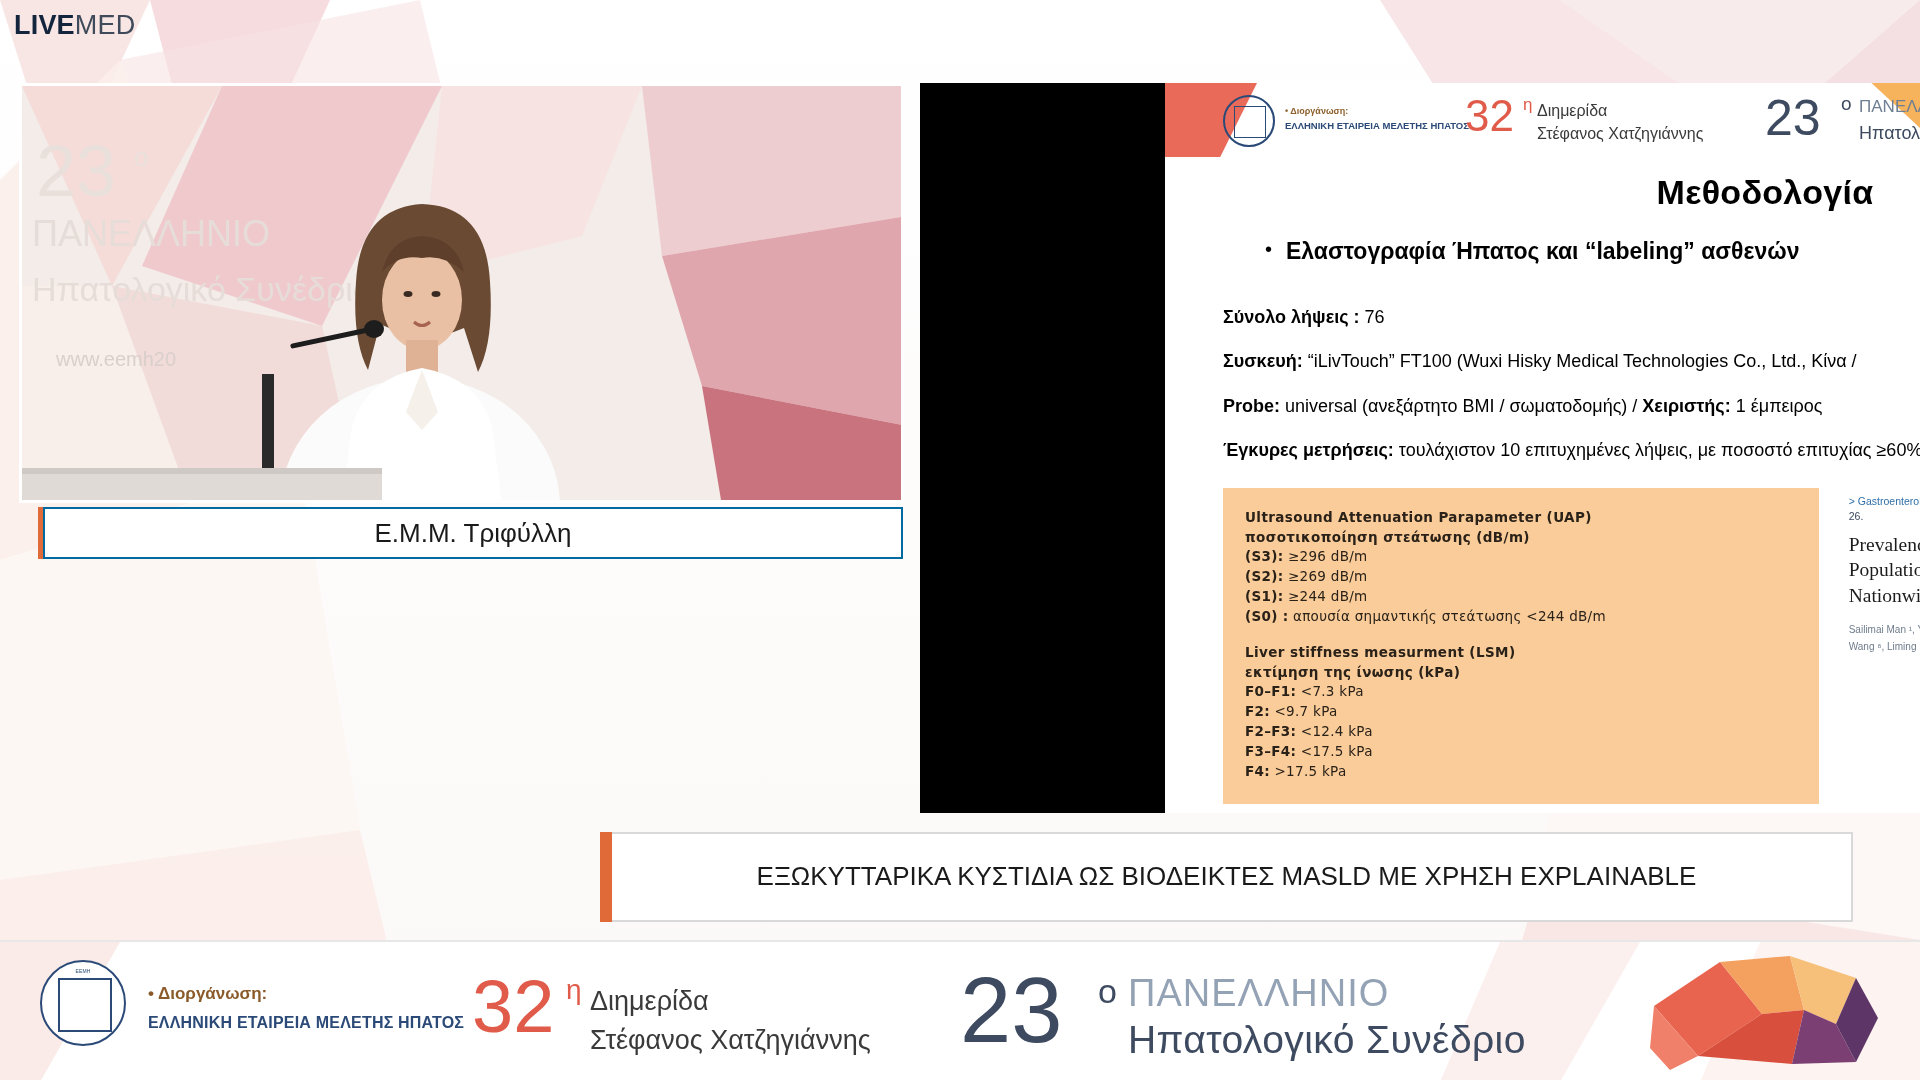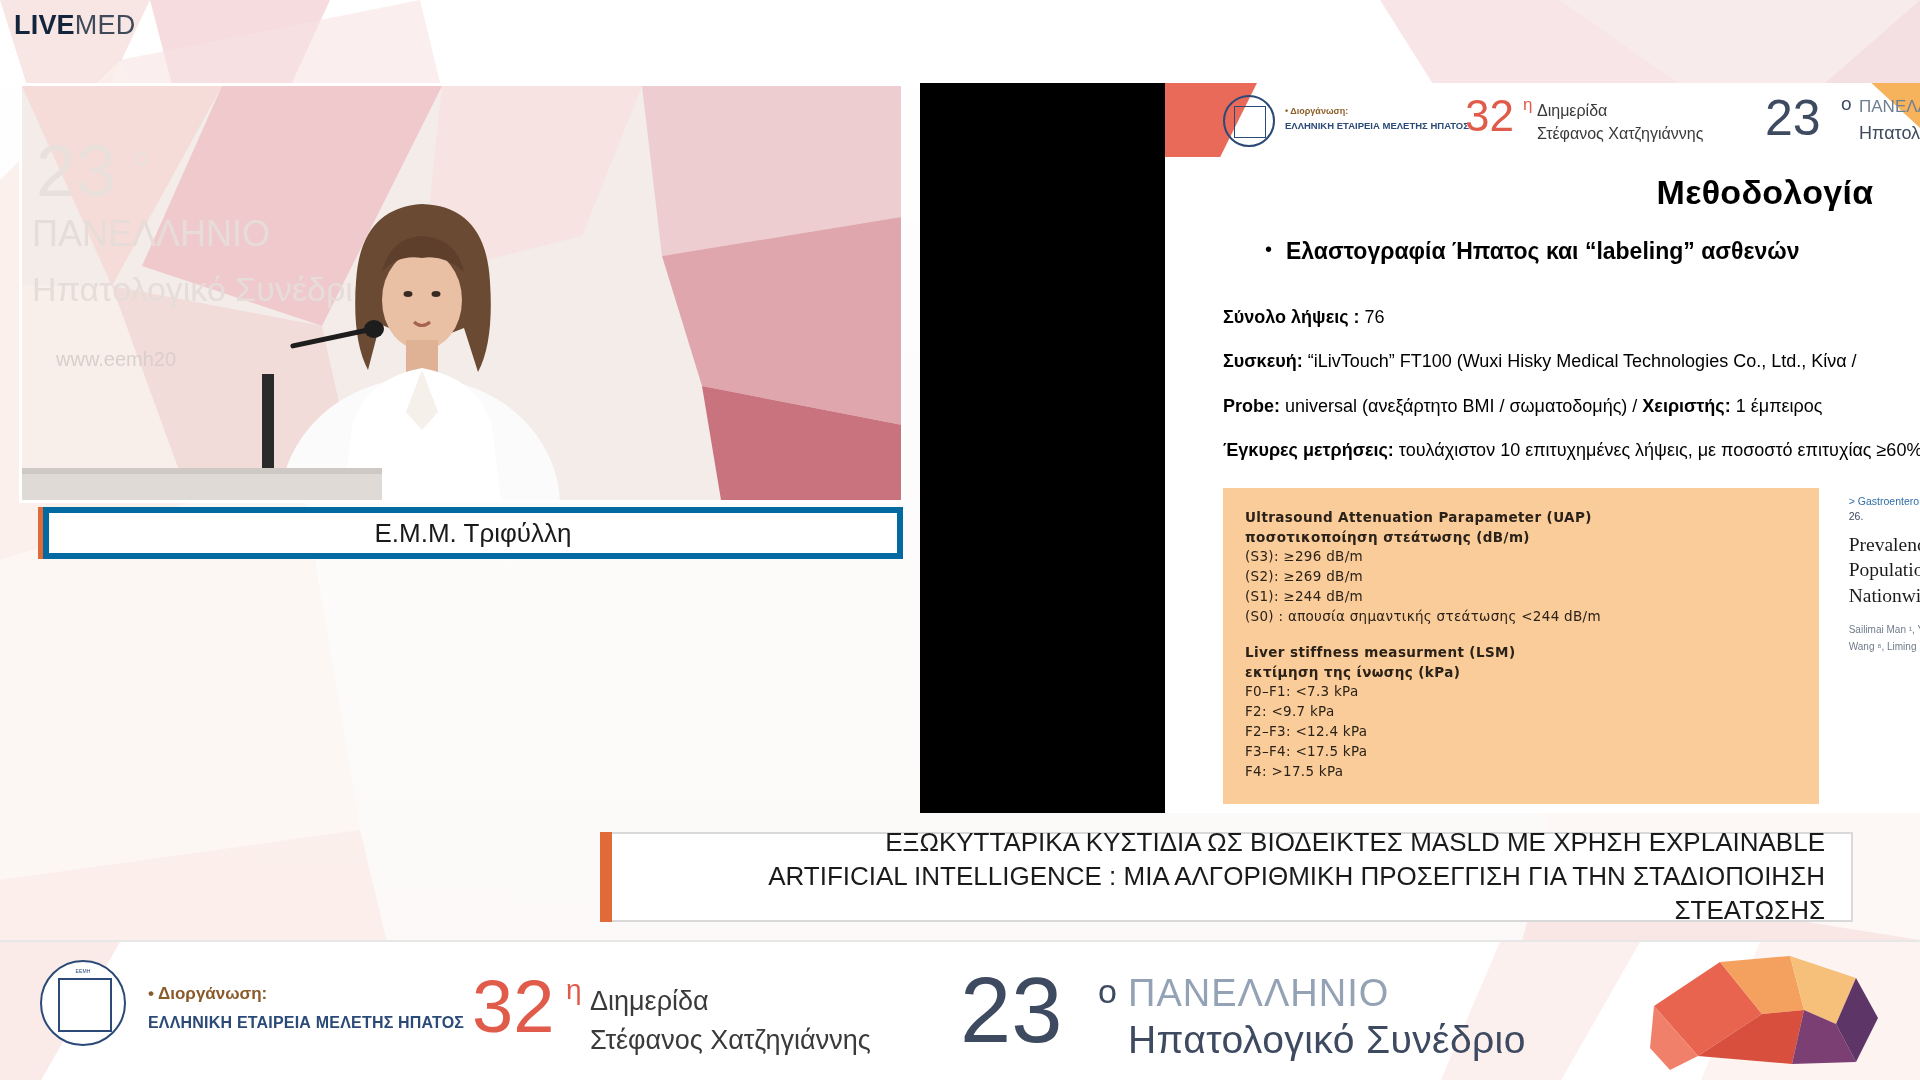--- a/index.html
+++ b/index.html
@@ -28,21 +28,21 @@
   }
   #speaker-video {
     position: absolute; left:0; top:0; width: 885px; height: 420px;
     border: 3px solid #ffffff;
     background: #efe7e4;
     overflow: hidden;
   }
   #speaker-video .vbg { position:absolute; inset:0; }
   #speaker-name-plate {
     position: absolute; left: 24px; top: 424px; width: 860px; height: 52px;
-    background: #ffffff; border: 6px solid #0369a1;
+    background: #ffffff; border: 2px solid #0369a1;
     display: flex; align-items: center; justify-content: center;
   }
   #speaker-name-plate .nm {
     font-size: 26px; color: #1a1a1a; font-family:"Liberation Sans", sans-serif;
   }
   #speaker-name-accent {
     position:absolute; left:19px; top:424px; width:8px; height:52px; background:#e06b38;
   }
 
   
@@ -112,21 +112,21 @@
   #spec-4 { margin-top: 20px; max-width: 1080px; }
 
   
   #slide-lower { display: flex; margin-top: 26px; gap: 30px; padding-left: 18px; }
   #uap-box {
     width: 600px; background: #f9cc9a; padding: 20px 22px 22px 22px;
     font-family: "DejaVu Sans", sans-serif;
   }
   #uap-box .hd { font-size: 13.5px; font-weight: 700; color: #2a2118; letter-spacing: .4px; line-height: 1.45; }
   #uap-box .it { font-size: 13.5px; color: #2a2118; letter-spacing: .3px; line-height: 1.48; }
-  #uap-box .it b { font-weight: 400; }
+  #uap-box .it b { font-weight: 700; }
   #uap-box .gap { height: 16px; }
 
   #cite-col { width: 480px; padding-top: 6px; }
   #cite-journal {
     font-size: 10.5px; color: #3d4a60; line-height: 1.4; margin-bottom: 8px;
   }
   #cite-journal .jn { color:#2f6fa8; }
   #cite-journal .chev { color:#2f6fa8; margin-right: 3px; }
   #cite-title {
     font-family: "Liberation Serif", serif; font-size: 19.5px; color: #1b1b1b;
@@ -360,21 +360,20 @@
         </div>
       </div>
     </div>
   </div>
 </div>
 
 <div id="talk-banner-accent"></div>
 <div id="talk-banner">
   <div class="ttxt">
     <div>ΕΞΩΚΥΤΤΑΡΙΚΑ ΚΥΣΤΙΔΙΑ ΩΣ ΒΙΟΔΕΙΚΤΕΣ MASLD ΜΕ ΧΡΗΣΗ EXPLAINABLE</div>
-    <div>ARTIFICIAL INTELLIGENCE : ΜΙΑ ΑΛΓΟΡΙΘΜΙΚΗ ΠΡΟΣΕΓΓΙΣΗ ΓΙΑ ΤΗΝ ΣΤΑΔΙΟΠΟΙΗΣΗ ΣΤΕΑΤΩΣΗΣ</div>
   </div>
 </div>
 
 <div id="footer-bar">
   <svg class="fbg" width="1920" height="140" viewBox="0 0 1920 140">
     <rect width="1920" height="140" fill="#ffffff"></rect>
     <polygon points="0,0 120,0 40,140 0,140" fill="#fae9e6" opacity="0.9"></polygon>
     <polygon points="1500,0 1640,0 1560,140 1440,140" fill="#fbeceb" opacity="0.8"></polygon>
     <polygon points="1760,0 1920,0 1920,140 1700,140" fill="#fdf3f1" opacity="0.9"></polygon>
   </svg>

